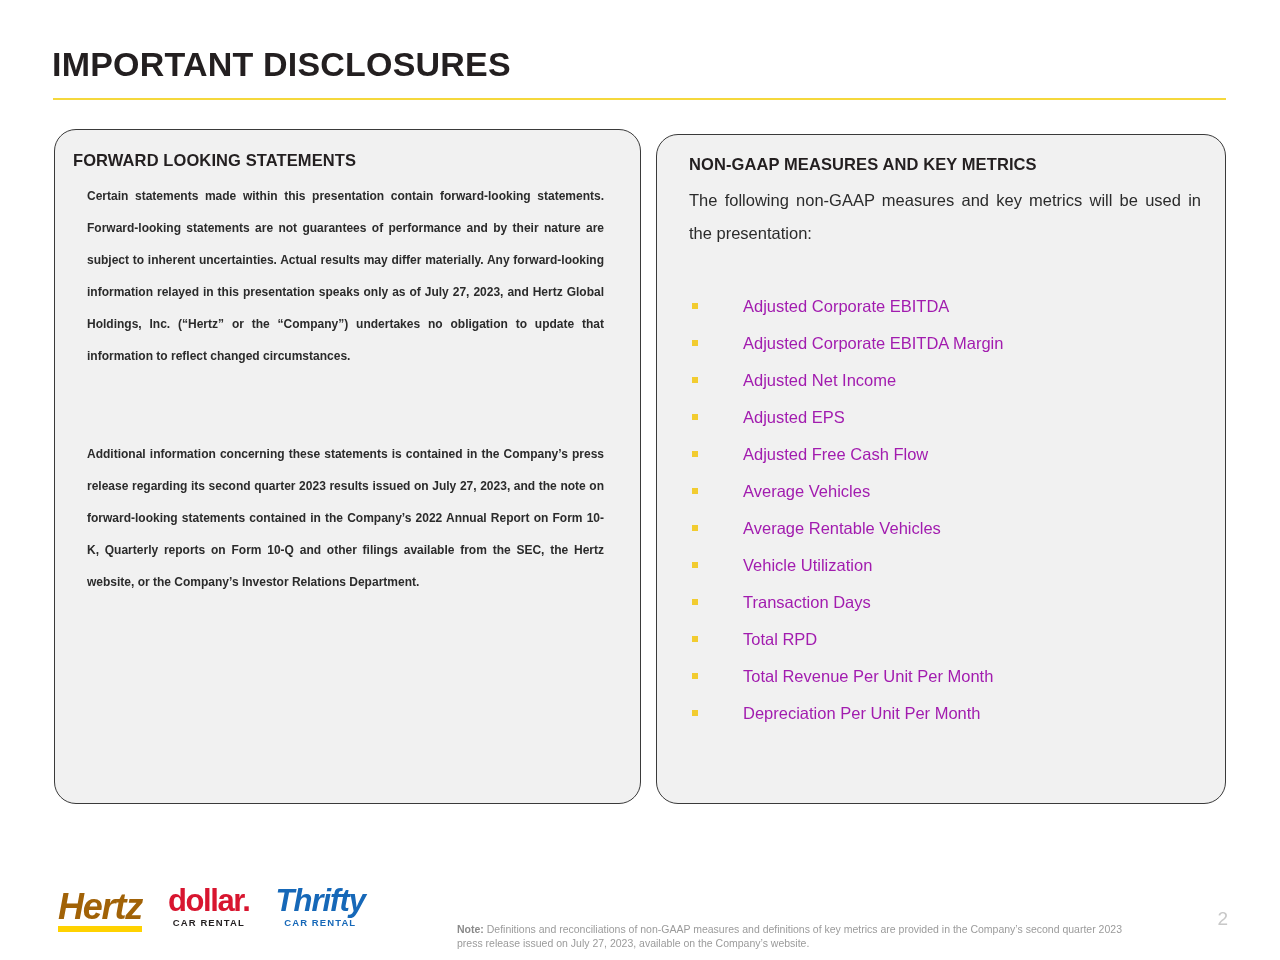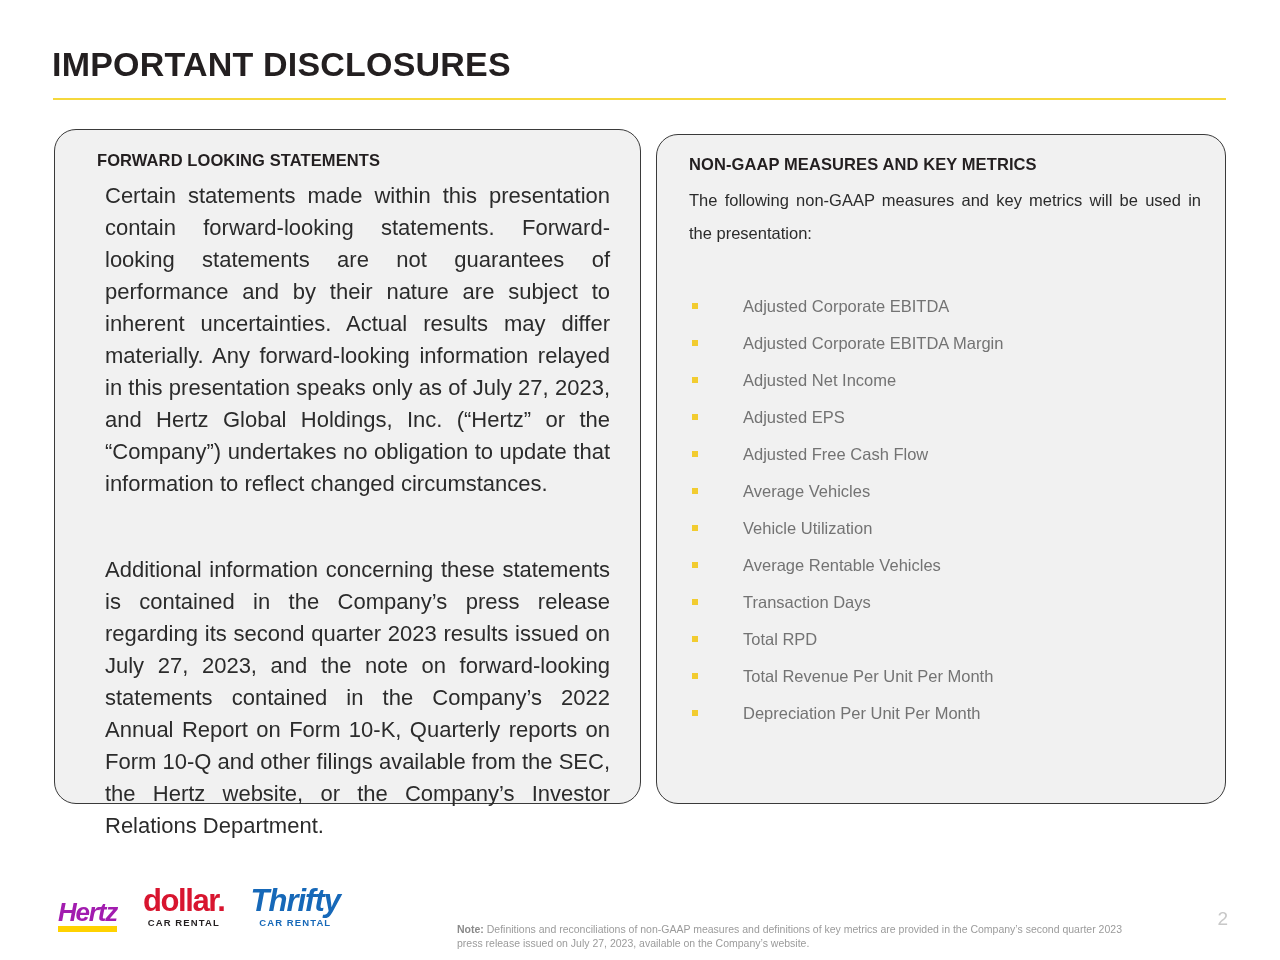--- a/index.html
+++ b/index.html
@@ -59,33 +59,34 @@
     padding-left: 10px;
   }
 
   .panel-heading {
     font-size: 16.5px;
     font-weight: bold;
     color: #231f20;
     letter-spacing: 0.1px;
   }
   .panel-left .panel-inner {
-    padding: 21px 22px 0 42px;
+    padding: 21px 22px 0 18px;
   }
   .panel-right .panel-inner {
     padding: 20px 24px 0 22px;
   }
 
   .body-text {
-    font-size: 22px;
+    font-size: 12px;
     line-height: 32px;
     text-align: justify;
     text-justify: inter-word;
     color: #2b2b2b;
-    margin: 8px;
+    margin: 14px;
+    font-weight: bold;
   }
   .body-text.first {
     margin-top: 10px;
   }
   .para-gap {
     height: 38px;
   }
 
   .intro-text {
     font-size: 16.5px;
@@ -100,21 +101,21 @@
   .metrics-list {
     list-style: none;
     margin: 38px 0 0 0;
     padding: 0;
   }
   .metrics-list li {
     position: relative;
     padding-left: 54px;
     font-size: 16.5px;
     line-height: 37px;
-    color: #737373;
+    color: #a21caf;
     white-space: nowrap;
   }
   .bullet-square {
     position: absolute;
     left: 3px;
     top: 15px;
     width: 6px;
     height: 6px;
     background: #f2cc30;
   }
@@ -127,25 +128,25 @@
     display: flex;
     align-items: flex-end;
     gap: 26px;
   }
 
   .logo-hertz {
     position: relative;
     padding-bottom: 7px;
   }
   .logo-hertz .word {
-    font-size: 26px;
+    font-size: 36px;
     font-weight: bold;
     font-style: italic;
     letter-spacing: -1.2px;
-    color: #a21caf;
+    color: #a16207;
     line-height: 1;
     font-family: "Liberation Sans", sans-serif;
   }
   .logo-hertz .underbar {
     position: absolute;
     left: 0;
     bottom: 0;
     width: 100%;
     height: 6px;
     background: #ffd200;
@@ -257,25 +258,25 @@
       <li>
         <span class="bullet-square"></span>
         <span>Adjusted Free Cash Flow</span>
       </li>
       <li>
         <span class="bullet-square"></span>
         <span>Average Vehicles</span>
       </li>
       <li>
         <span class="bullet-square"></span>
+        <span>Average Rentable Vehicles</span>
+      </li>
+      <li>
+        <span class="bullet-square"></span>
         <span>Vehicle Utilization</span>
-      </li>
-      <li>
-        <span class="bullet-square"></span>
-        <span>Average Rentable Vehicles</span>
       </li>
       <li>
         <span class="bullet-square"></span>
         <span>Transaction Days</span>
       </li>
       <li>
         <span class="bullet-square"></span>
         <span>Total RPD</span>
       </li>
       <li>

